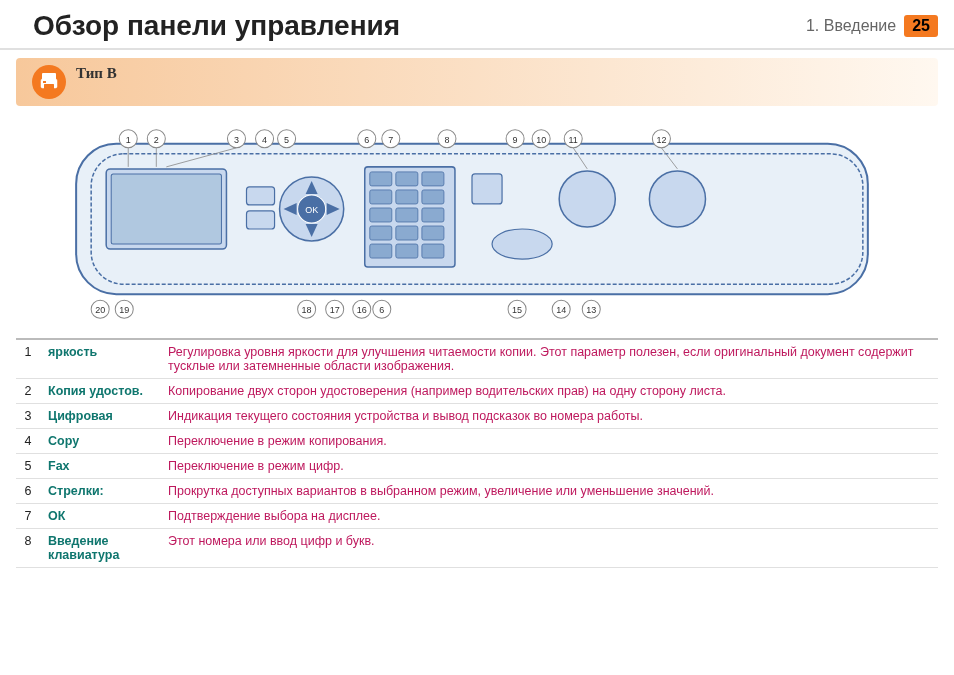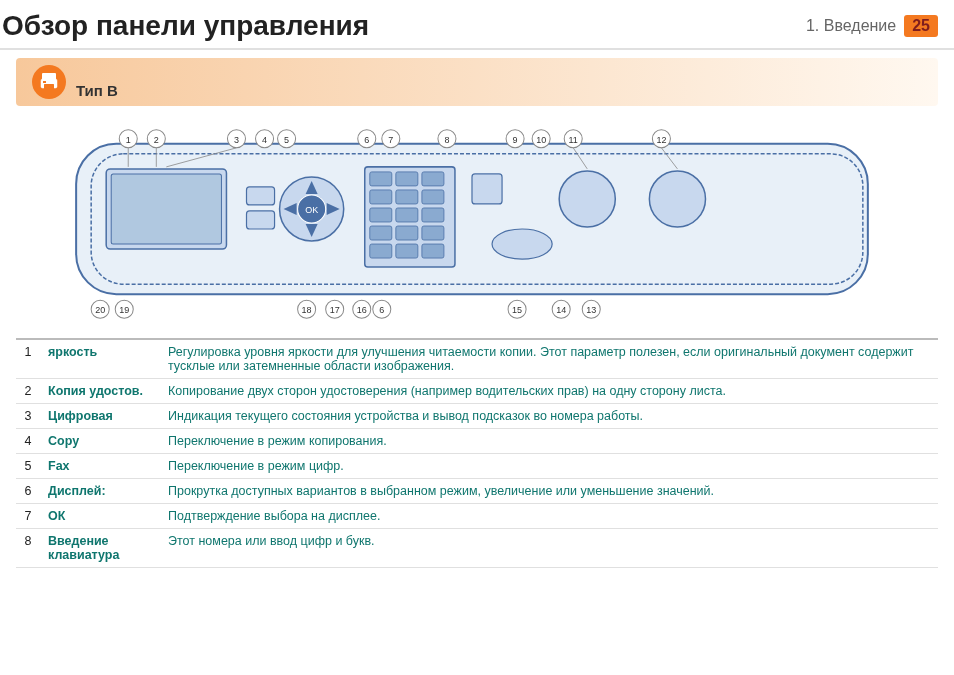--- a/index.html
+++ b/index.html
@@ -11,56 +11,57 @@
       font-size: 13px;
       color: #222;
       overflow: hidden;
     }
 
     
     .page-header {
       display: flex;
       align-items: center;
       justify-content: space-between;
-      padding: 10px 16px 6px 2px;
+      padding: 10px 16px 6px 33px;
       border-bottom: 2px solid #e0e0e0;
       text-align: right;
     }
     .page-title {
       font-size: 28px;
       font-weight: bold;
       color: #222;
     }
     .header-right {
       display: flex;
       align-items: center;
       gap: 8px;
     }
     .chapter-label {
       font-size: 16px;
       color: #666;
     }
     .page-num-badge {
       background: #f47920;
-      color: #7f1d1d;
+      color: #000000;
       font-size: 16px;
       font-weight: bold;
       padding: 2px 8px;
       border-radius: 3px;
     }
 
     
     .type-banner {
       display: flex;
-      align-items: flex-end;
+      align-items: flex-start;
       background: linear-gradient(to right, #f7c89b, #fff8f0);
       padding: 7px 16px;
       margin: 8px 16px;
       border-radius: 4px;
       gap: 10px;
+      font-family: Liberation Serif, serif;
     }
     .printer-icon-wrap {
       background: #f47920;
       border-radius: 50%;
       width: 34px;
       height: 34px;
       display: flex;
       align-items: center;
       justify-content: center;
       flex-shrink: 0;
@@ -104,21 +105,21 @@
       text-align: center;
       color: #222;
       font-weight: normal;
     }
     .td-term {
       width: 120px;
       font-weight: bold;
       color: #0f766e;
     }
     .td-desc {
-      color: #0f766e;
+      color: #be185d;
     }
   </style>
 </head>
 <body>
 
 <div class="page-header">
   <span class="page-title">Обзор панели управления</span>
   <div class="header-right">
     <span class="chapter-label">1.  Введение</span>
     <span class="page-num-badge">25</span>
@@ -286,21 +287,21 @@
     <td class="td-term">Copy</td>
     <td class="td-desc">Переключение в режим копирования.</td>
   </tr>
       <tr>
     <td class="td-num">5</td>
     <td class="td-term">Fax</td>
     <td class="td-desc">Переключение в режим цифр.</td>
   </tr>
       <tr>
     <td class="td-num">6</td>
-    <td class="td-term">Дисплей:</td>
+    <td class="td-term">Стрелки:</td>
     <td class="td-desc">Прокрутка доступных вариантов в выбранном режим, увеличение или уменьшение значений.</td>
   </tr>
       <tr>
     <td class="td-num">7</td>
     <td class="td-term">ОК</td>
     <td class="td-desc">Подтверждение выбора на дисплее.</td>
   </tr>
       <tr>
     <td class="td-num">8</td>
     <td class="td-term">Введение клавиатура</td>

